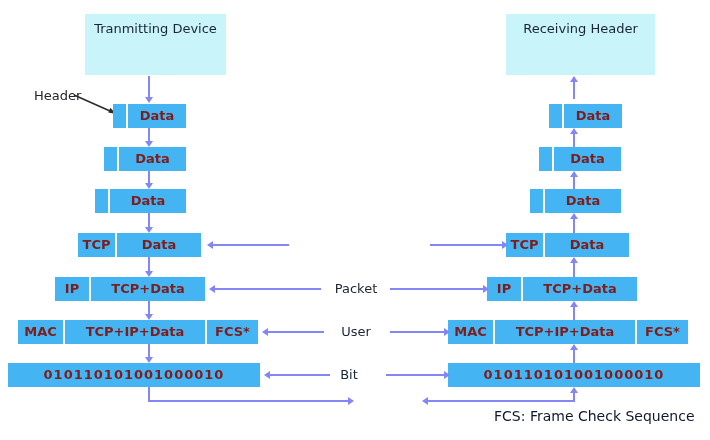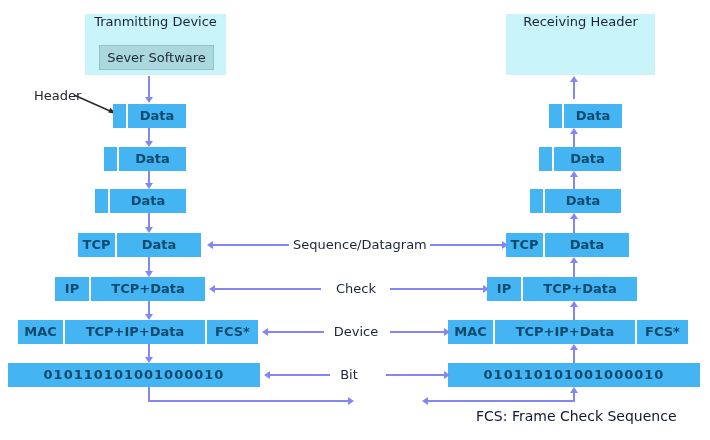--- a/index.html
+++ b/index.html
@@ -3,28 +3,28 @@
 <meta charset="utf-8">
 <style>
   html,body { margin:0; padding:0; background:#fff; }
   .diagram {
     position:relative; width:710px; height:440px; background:#fff; overflow:hidden;
     font-family:"DejaVu Sans","Liberation Sans",sans-serif;
   }
   
   .bx {
     position:absolute; height:24px; line-height:24px;
-    background:var(--box-blue,#44b5f2); color:#0c4a6e;
+    background:var(--box-blue,#44b5f2); color:#7f1d1d;
     font-size:13px; font-weight:bold; text-align:center;
     white-space:nowrap;
   }
   .bit { letter-spacing:1px; }
   
   .dev { position:absolute; height:61px; background:var(--device-bg,#c9f4f9); text-align:center; }
-  .dev .ttl { font-size:13px; color:#1b2433; }
+  .dev .ttl { margin-top:7px; font-size:13px; color:#1b2433; }
   .sw {
     position:absolute; height:23px; line-height:23px; text-align:center;
     background:var(--software-bg,#abd8dc); border:1px solid #93c2c7;
     color:#1d2a33; font-size:13px;
   }
   
   .av { position:absolute; width:2px; background:var(--arrow,#8486f4); }
   .av.down::after {
     content:""; position:absolute; bottom:-5px; left:-3px;
     border-left:4px solid transparent; border-right:4px solid transparent;
@@ -53,21 +53,20 @@
   .ptr { position:absolute; }
 </style>
 </head>
 <body>
 
 <div class="diagram">
 
   <div class="dev" style="left:85px;top:14px;width:141px;">
     <div class="ttl">Tranmitting Device</div>
   </div>
-  <div class="sw" style="left:99px;top:45px;width:113px;">Sever Software</div>
 
   <div class="dev" style="left:506px;top:14px;width:149px;">
     <div class="ttl">Receiving Header</div>
   </div>
 
   <div class="hlbl" style="left:34px;top:88px;">Header</div>
   <svg class="ptr" style="left:70px;top:92px;" width="52" height="26" viewBox="0 0 52 26">
     <line x1="4" y1="3" x2="40" y2="19" stroke="#2b2b2b" stroke-width="1.4"></line>
     <polygon points="46,22 38.2,20.6 40.4,15.8" fill="#2b2b2b"></polygon>
   </svg>
@@ -126,33 +125,32 @@
   <div class="av up" style="left:573px;top:81px;height:18px;"></div>
   <div class="av up" style="left:573px;top:133px;height:14px;"></div>
   <div class="av up" style="left:573px;top:176px;height:13px;"></div>
   <div class="av up" style="left:573px;top:218px;height:15px;"></div>
   <div class="av up" style="left:573px;top:262px;height:15px;"></div>
   <div class="av up" style="left:573px;top:306px;height:14px;"></div>
   <div class="av up" style="left:573px;top:349px;height:14px;"></div>
   <div class="av up" style="left:573px;top:392px;height:10px;"></div>
 
   <div class="ah l" style="left:213px;top:244px;width:76px;"></div>
-  <div class="mlbl" style="left:293px;top:237px;width:130px;">Sequence/Datagram</div>
   <div class="ah r" style="left:430px;top:244px;width:72px;"></div>
 
   <div class="ah l" style="left:215px;top:288px;width:106px;"></div>
-  <div class="mlbl" style="left:325px;top:281px;width:62px;">Check</div>
+  <div class="mlbl" style="left:325px;top:281px;width:62px;">Packet</div>
   <div class="ah r" style="left:390px;top:288px;width:93px;"></div>
 
   <div class="ah l" style="left:268px;top:331px;width:56px;"></div>
-  <div class="mlbl" style="left:327px;top:324px;width:58px;">Device</div>
+  <div class="mlbl" style="left:327px;top:324px;width:58px;">User</div>
   <div class="ah r" style="left:390px;top:331px;width:54px;"></div>
 
   <div class="ah l" style="left:270px;top:374px;width:60px;"></div>
   <div class="mlbl" style="left:328px;top:367px;width:42px;">Bit</div>
   <div class="ah r" style="left:386px;top:374px;width:58px;"></div>
 
   <div class="ah r" style="left:148px;top:400px;width:200px;"></div>
   <div class="ah l" style="left:428px;top:400px;width:147px;"></div>
 
-  <div class="fnote" style="left:476px;top:408px;">FCS: Frame Check Sequence</div>
+  <div class="fnote" style="left:494px;top:408px;">FCS: Frame Check Sequence</div>
 
 </div>
 
 </body></html>

